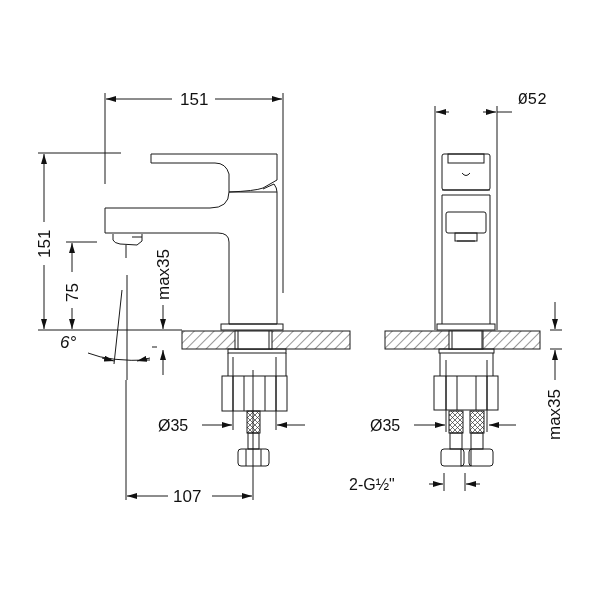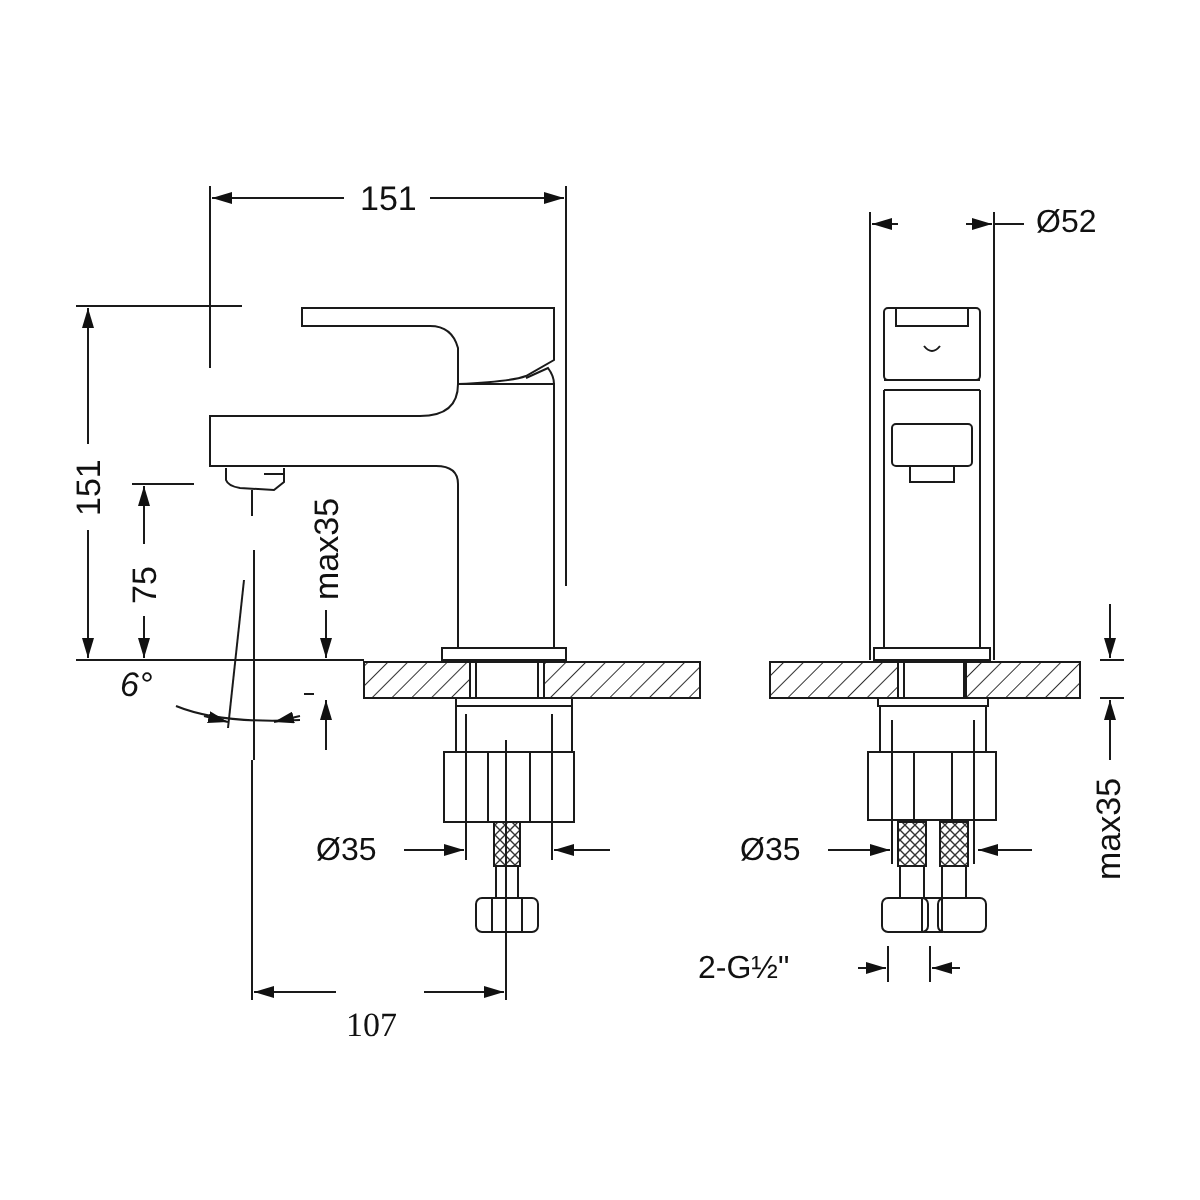--- a/index.html
+++ b/index.html
@@ -157,18 +157,18 @@
     </g>
   </g>
 </svg>
 
 <span class="lbl" style="left:180px;top:91px;font-size:17px;">151</span>
 <span class="lbl rot" style="left:36px;top:258px;transform:rotate(-90deg);font-size:17px;">151</span>
 <span class="lbl rot" style="left:64px;top:302px;transform:rotate(-90deg);font-size:17px;">75</span>
 <span class="lbl rot" style="left:155px;top:300px;transform:rotate(-90deg);font-size:17px;">max35</span>
 <span class="lbl" style="left:60px;top:334px;font-size:17px;font-style:italic;">6°</span>
 <span class="lbl" style="left:158px;top:418px;font-size:16px;">Ø35</span>
-<span class="lbl" style="left:173px;top:504px;font-size:17px;font-family:Liberation Serif, serif;">107</span>
+<span class="lbl" style="left:173px;top:488px;font-size:17px;">107</span>
 
-<span class="lbl" style="left:518px;top:104px;font-size:16px;">Ø52</span>
+<span class="lbl" style="left:518px;top:92px;font-size:16px;font-family:Liberation Mono, monospace;">Ø52</span>
 <span class="lbl" style="left:370px;top:418px;font-size:16px;">Ø35</span>
 <span class="lbl rot" style="left:546px;top:440px;transform:rotate(-90deg);font-size:17px;">max35</span>
 <span class="lbl" style="left:349px;top:477px;font-size:16px;">2-G½"</span>
 
 </body></html>

